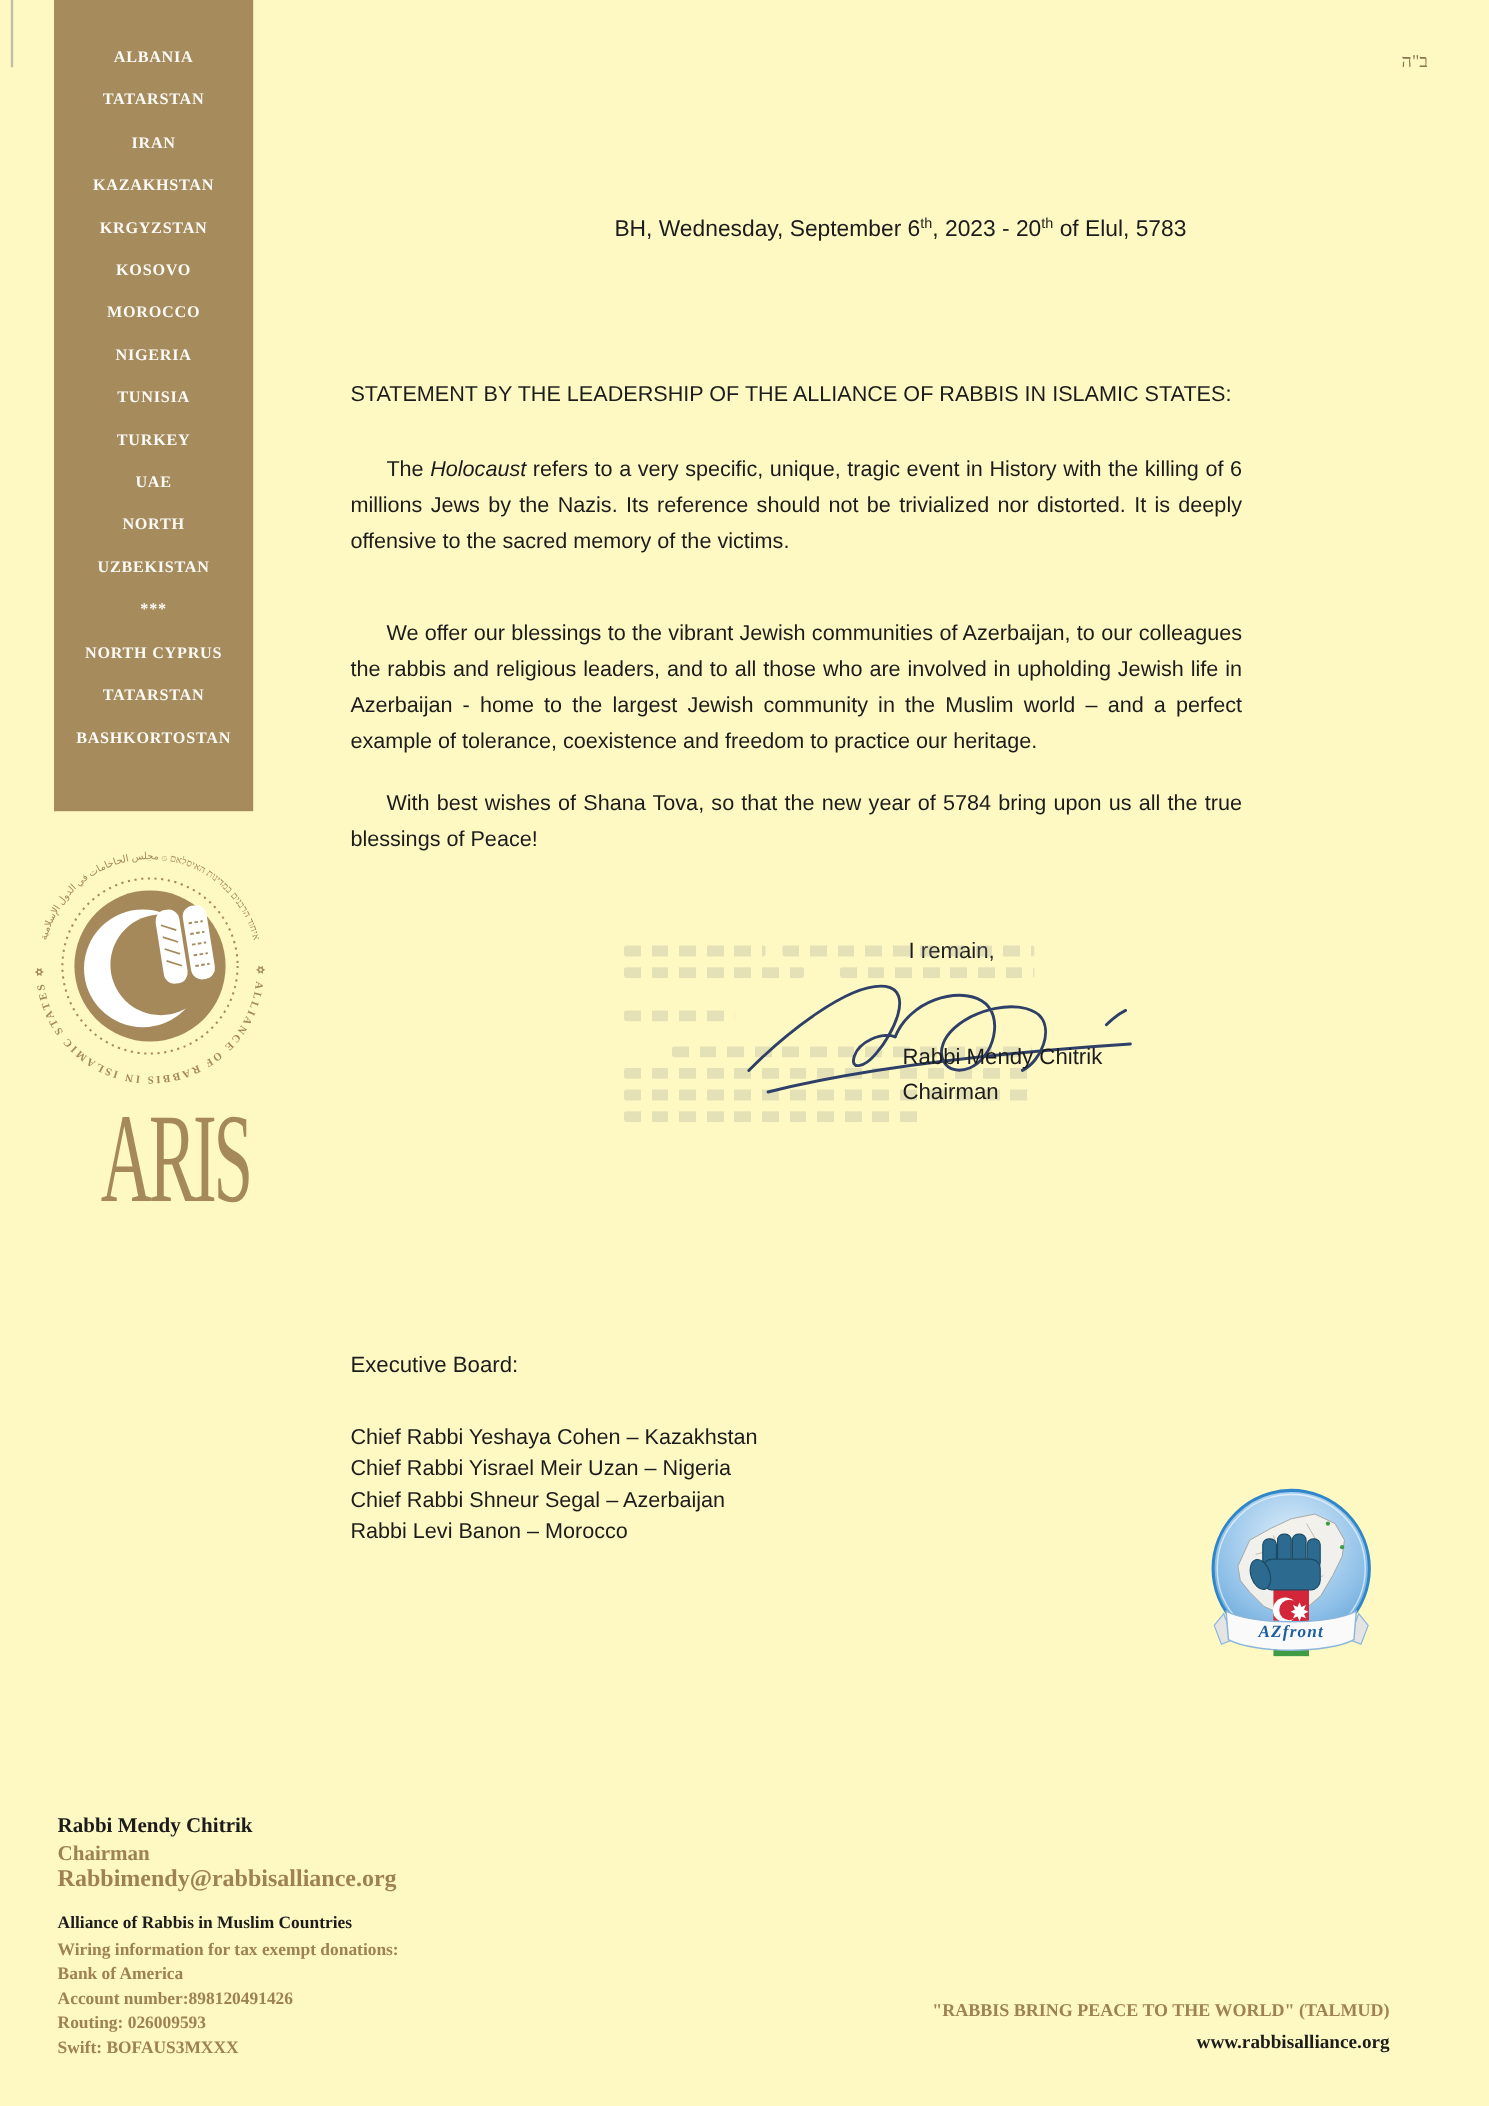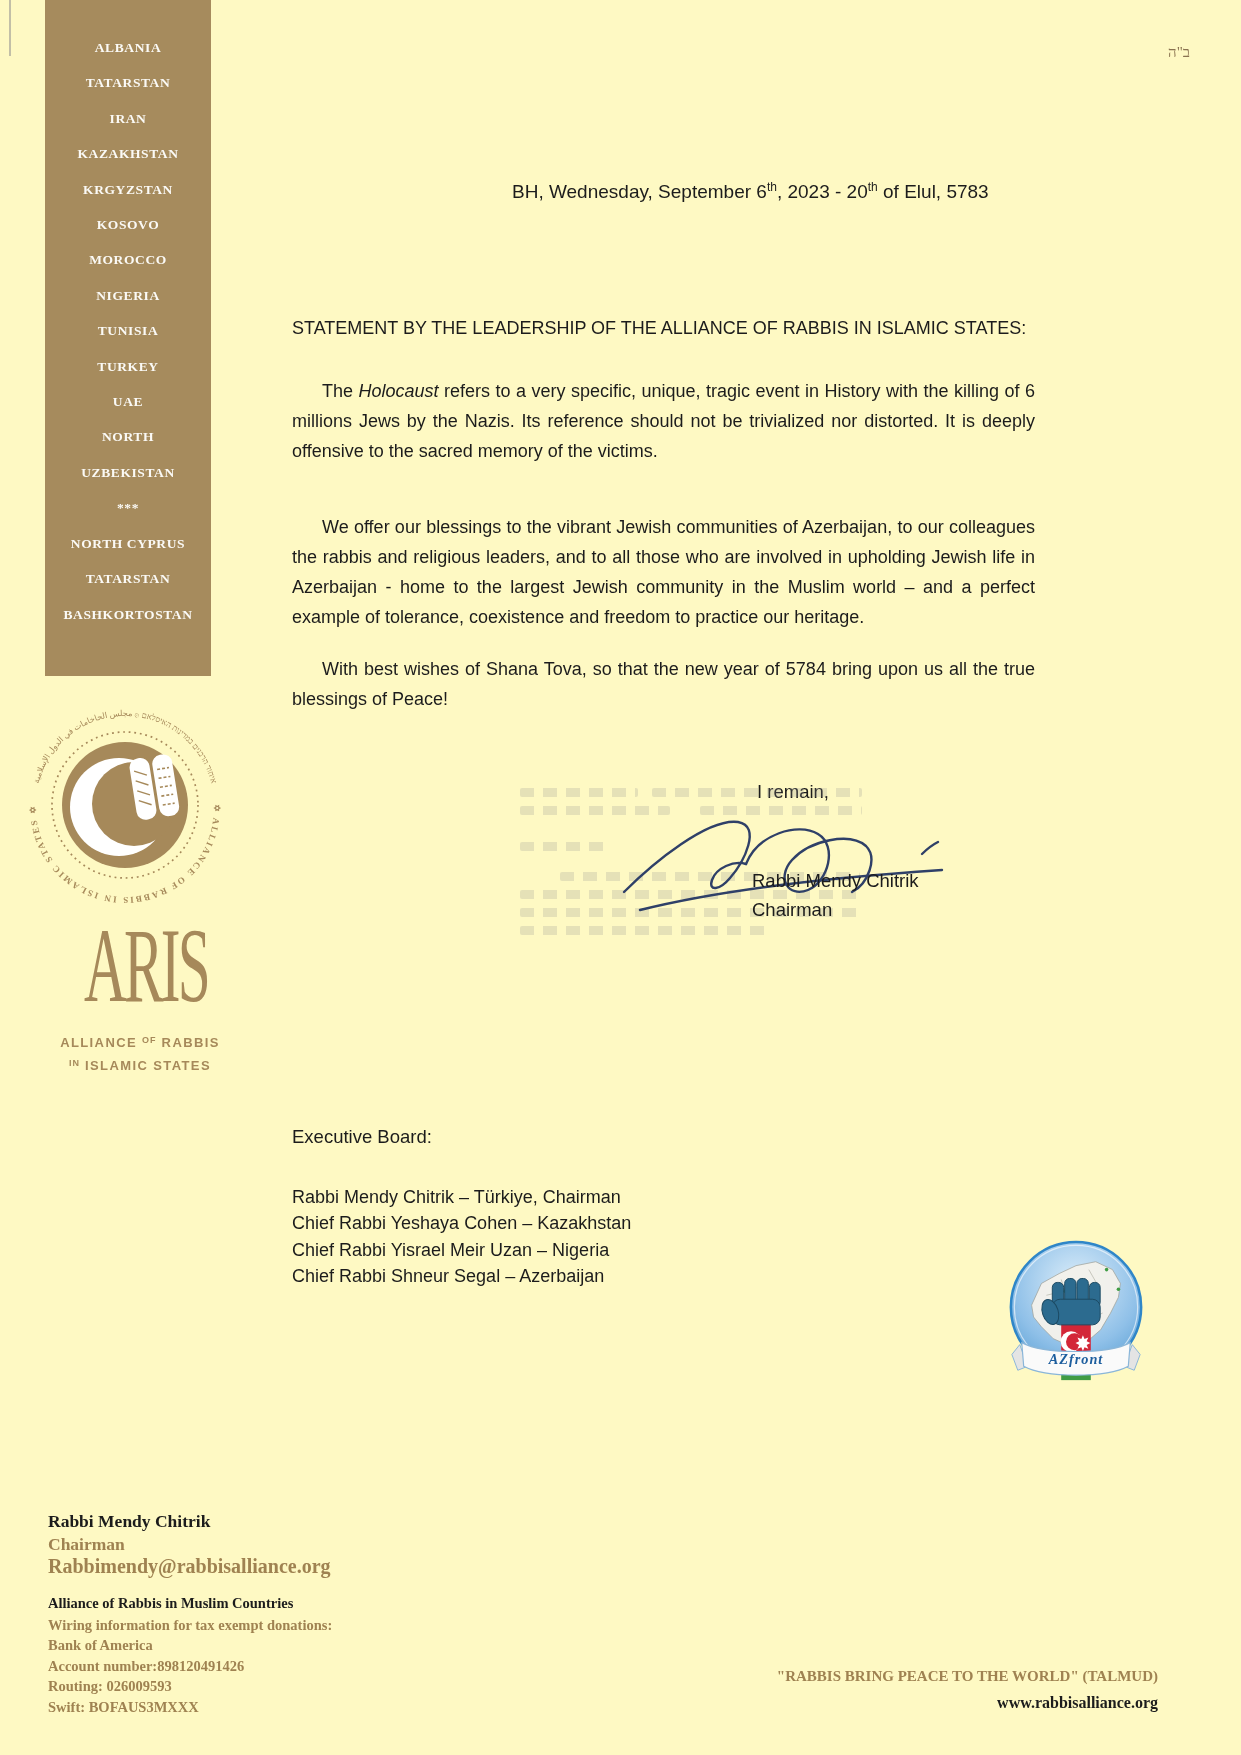--- a/index.html
+++ b/index.html
@@ -134,31 +134,20 @@
     <circle cx="114" cy="104" r="42" fill="#a6895a"></circle>
     <g transform="rotate(-9 135 88)">
       <rect x="113" y="56" width="20" height="62" rx="9" fill="#ffffff"></rect>
       <rect x="136" y="56" width="20" height="62" rx="9" fill="#ffffff"></rect>
       <path d="M117,68 l12,6 M117,78 l12,6 M117,88 l12,6 M117,98 l12,6" stroke="#a6895a" stroke-width="1.4" fill="none"></path>
       <path d="M140,70 h12 M140,79 h12 M140,88 h12 M140,97 h12 M140,106 h12" stroke="#a6895a" stroke-width="1.6" stroke-dasharray="3 2" fill="none"></path>
     </g>
   </svg>
 
   <div class="aris-word">ARIS</div>
-  <div class="aris-tagline">
-    <div>
-      <span>ALLIANCE</span>
-      <span class="sm">OF</span>
-      <span>RABBIS</span>
-    </div>
-    <div>
-      <span class="sm">IN</span>
-      <span>ISLAMIC STATES</span>
-    </div>
-  </div>
 
   <div class="bh">ב"ה</div>
 
   <div class="dateline">
     <span>BH, Wednesday, September 6</span><span class="sup">th</span><span>, 2023 - 20</span><span class="sup">th</span><span> of Elul, 5783</span>
   </div>
 
   <div class="heading">STATEMENT BY THE LEADERSHIP OF THE ALLIANCE OF RABBIS IN ISLAMIC STATES:</div>
 
   <div class="para p1">
@@ -188,24 +177,24 @@
     </g>
   </svg>
 
   <div class="sig-block">
     <div>Rabbi Mendy Chitrik</div>
     <div>Chairman</div>
   </div>
 
   <div class="board-heading">Executive Board:</div>
   <div class="board-list">
-    <div>Rabbi Mendy Chitrik – Türkiye, Chairman</div>
     <div>Chief Rabbi Yeshaya Cohen – Kazakhstan</div>
     <div>Chief Rabbi Yisrael Meir Uzan – Nigeria</div>
     <div>Chief Rabbi Shneur Segal – Azerbaijan</div>
+    <div>Rabbi Levi Banon – Morocco</div>
   </div>
 
   <svg class="azfront" viewBox="0 0 150 160">
     <defs>
       <radialGradient id="azg" cx="50%" cy="32%" r="75%">
         <stop offset="0%" stop-color="#ddeefa"></stop>
         <stop offset="65%" stop-color="#8fc0e8"></stop>
         <stop offset="100%" stop-color="#5a9fd4"></stop>
       </radialGradient>
     </defs>

